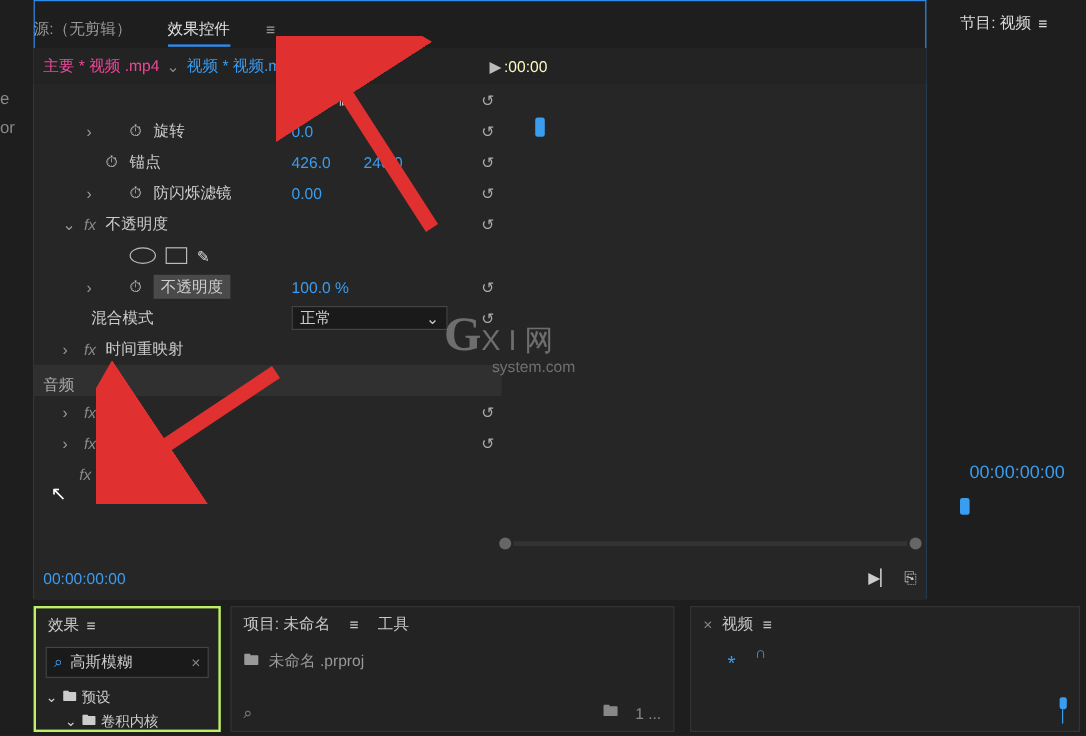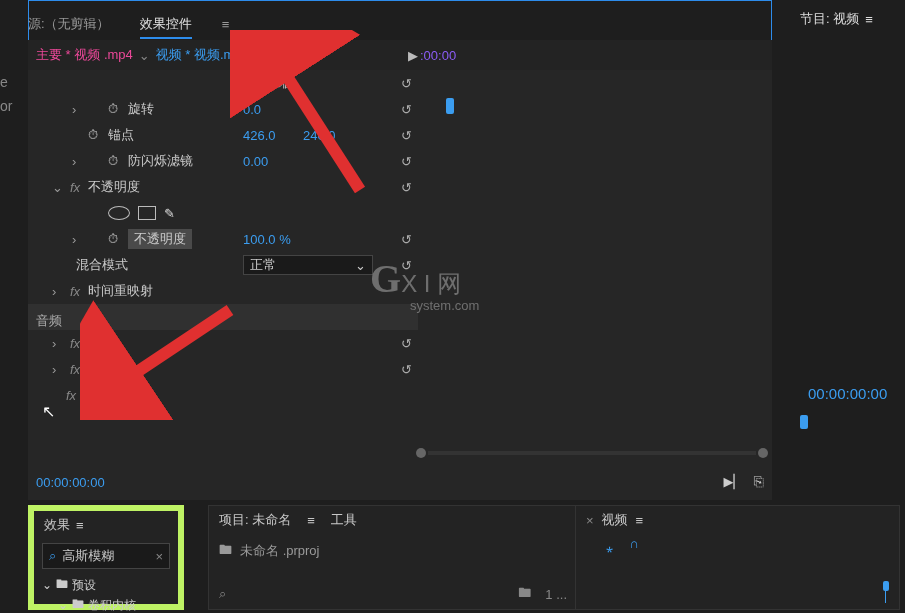--- a/index.html
+++ b/index.html
@@ -68,21 +68,21 @@
     display: flex;
     align-items: center;
     padding: 0 8px;
     background: #232323;
     position: relative;
   }
   .crumb .main-clip { color: #ec4899; }
   .crumb .chev { color: #888; margin: 0 6px; }
   .crumb .sub-clip { color: #3b9df0; }
   .crumb .play { position: absolute; right: 354px; color: #bbb; }
-  .crumb .timecode { position: absolute; left: 392px; color: #8b5cf6; }
+  .crumb .timecode { position: absolute; left: 392px; color: #fef9c3; }
   
   .props {
     position: absolute;
     top: 30px;
     left: 0;
     width: 390px;
   }
   .row {
     height: 26px;
     display: flex;
@@ -142,21 +142,21 @@
   .footer .tc { color: #3b9df0; }
   .footer .icons { display: flex; gap: 10px; color: #ccc; }
   
   .bot-effects {
     position: absolute;
     top: 505px;
     left: 28px;
     width: 156px;
     height: 105px;
     background: #232323;
-    border: 6px solid #bef264;
+    border: 2px solid #bef264;
   }
   .bot-effects .hdr { height: 28px; display: flex; align-items: center; padding: 0 10px; gap: 6px; }
   .bot-effects .search {
     margin: 4px 8px;
     height: 26px;
     background: #1a1a1a;
     border: 1px solid #444;
     display: flex;
     align-items: center;
     padding: 0 6px;
@@ -165,21 +165,20 @@
   .bot-effects .tree { padding: 2px 8px; color: #ccc; font-size: 12px; }
   .bot-effects .tree .row2 { height: 20px; display: flex; align-items: center; gap: 4px; }
   .bot-project {
     position: absolute;
     top: 505px;
     left: 192px;
     width: 370px;
     height: 105px;
     background: #232323;
     border: 1px solid #333;
-    margin-left: 16px;
   }
   .bot-project .hdr { height: 28px; display: flex; align-items: center; padding: 0 10px; gap: 16px; }
   .bot-project .file { padding: 6px 10px; display: flex; align-items: center; gap: 8px; color: #999; }
   .bot-project .toolbar { position: absolute; bottom: 4px; left: 10px; right: 10px; display: flex; align-items: center; gap: 14px; color: #888; }
   .bot-timeline {
     position: absolute;
     top: 505px;
     left: 575px;
     width: 325px;
     height: 105px;

